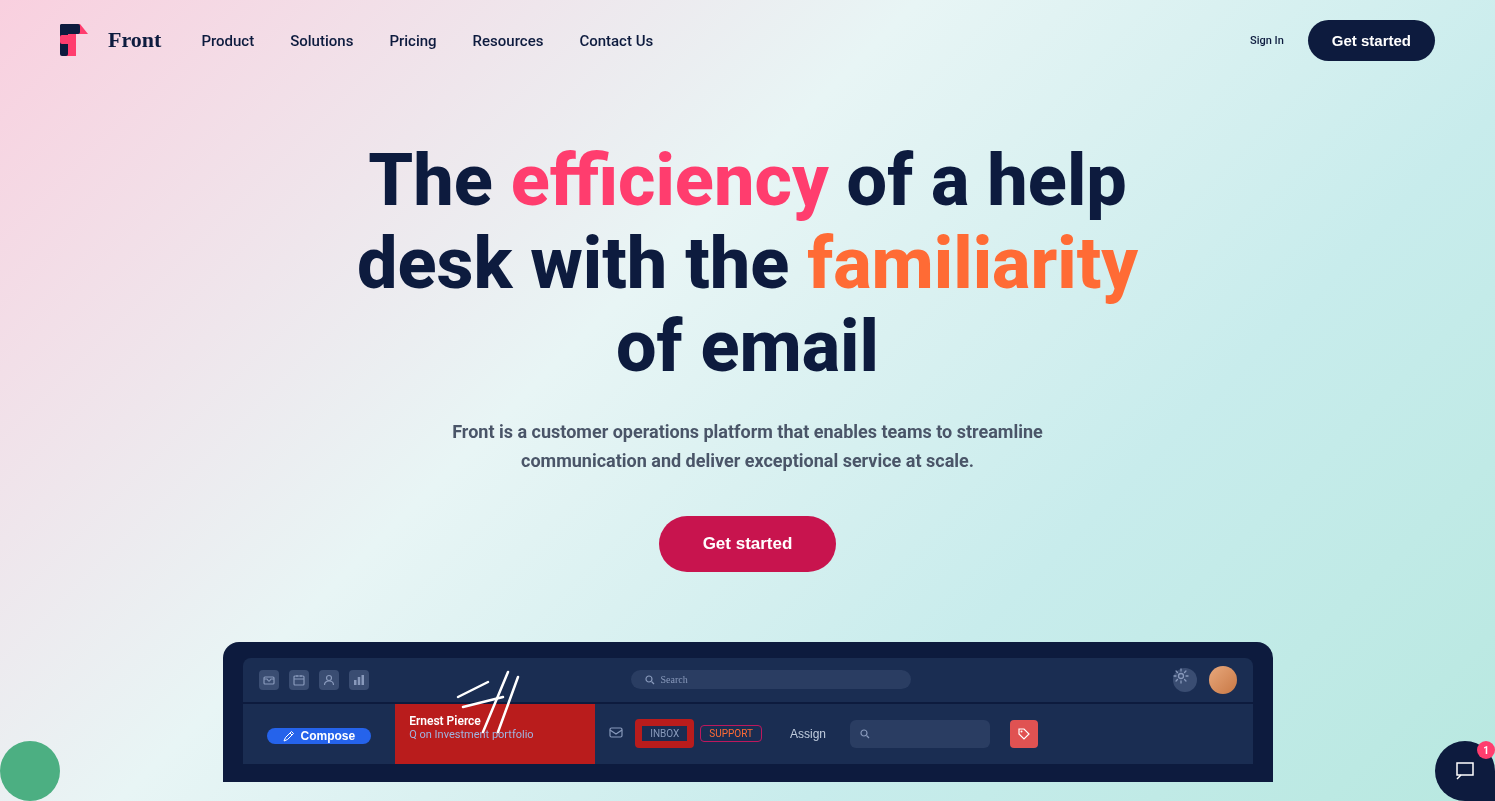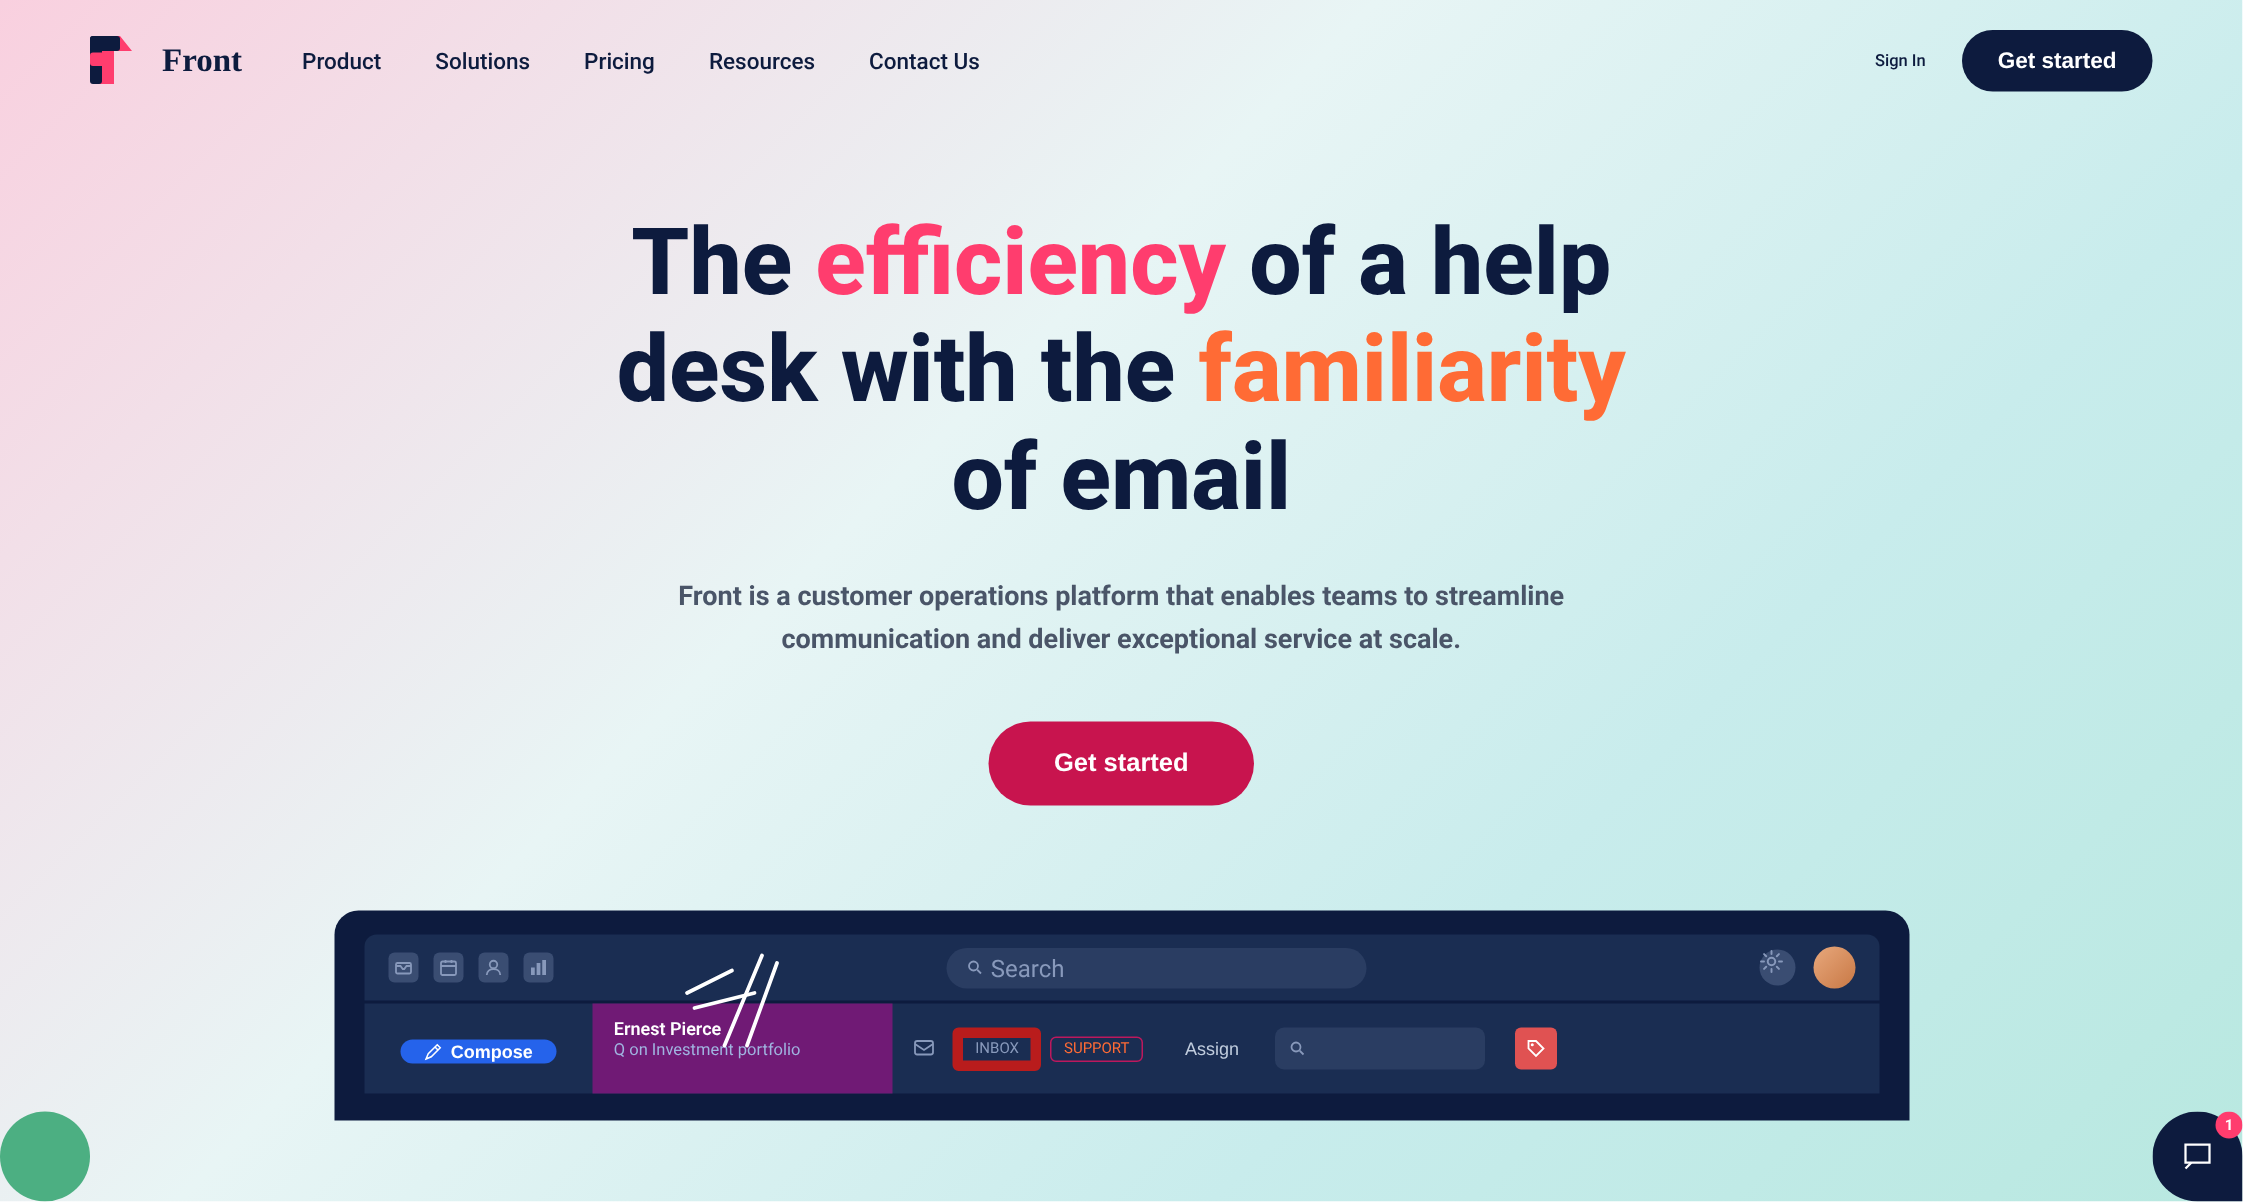--- a/index.html
+++ b/index.html
@@ -98,21 +98,21 @@
 
     
     .hero {
       position: relative;
       z-index: 5;
       text-align: center;
       padding: 60px 20px 30px;
     }
 
     .hero-title {
-      font-size: 62px;
+      font-size: 72px;
       font-weight: 800;
       color: #0d1b3e;
       line-height: 1.15;
       max-width: 900px;
       margin: 0 auto 30px;
     }
 
     .hero-title .efficiency {
       color: #ff3d6e;
     }
@@ -189,21 +189,22 @@
       border-radius: 20px;
       padding: 4px 14px;
       display: flex;
       align-items: center;
       gap: 6px;
       min-width: 280px;
     }
 
     .search-bar span {
       color: #8899bb;
-      font-size: 16px;
+      font-size: 10px;
+      font-family: Liberation Serif, serif;
     }
 
     .toolbar-right {
       display: flex;
       align-items: center;
       gap: 12px;
     }
 
     .gear-icon, .avatar-icon {
       width: 24px;
@@ -383,21 +384,21 @@
     </div>
 
     <div class="email-row">
       <button class="compose-btn">
         <svg width="12" height="12" viewBox="0 0 12 12">
             <path d="M1 11L2.5 7.5 8.5 1.5 10.5 3.5 4.5 9.5 1 11z" stroke="white" stroke-width="1" fill="none"></path>
             <path d="M7 3l2 2" stroke="white" stroke-width="1"></path>
           </svg>
         <span>Compose</span>
       </button>
-      <div style="background:#701a75;flex:0 0 200px;padding:10px 14px;">
+      <div style="background:#b91c1c;flex:0 0 200px;padding:10px 14px;">
         <div style="color:white;font-size:12px;font-weight:600;">Ernest Pierce</div>
         <div style="color:#a0b4e0;font-size:11px;">Q on Investment portfolio</div>
       </div>
       <div class="email-tags">
         <span style="color:#8899bb;font-size:11px;margin-right:6px;">
           <svg width="14" height="14" viewBox="0 0 14 14" fill="none">
               <rect x="1" y="3" width="12" height="9" rx="1.5" stroke="#8899bb" stroke-width="1.2"></rect>
               <path d="M1 5l6 4 6-4" stroke="#8899bb" stroke-width="1.2"></path>
             </svg>
         </span>

